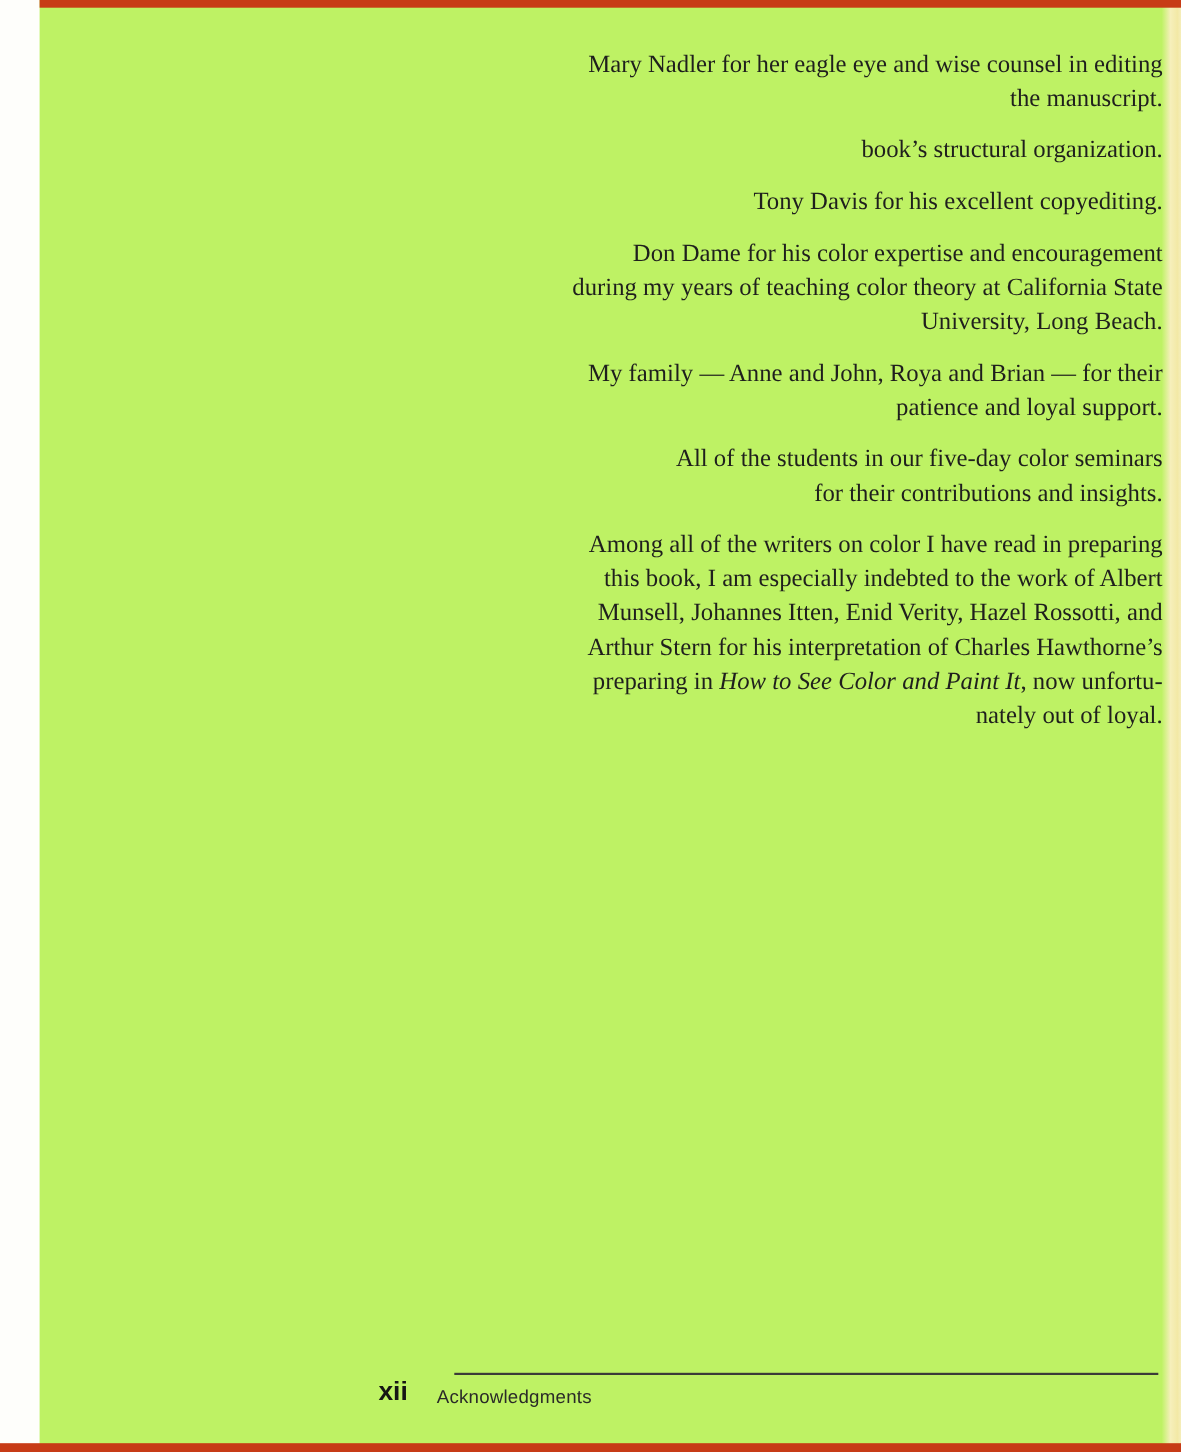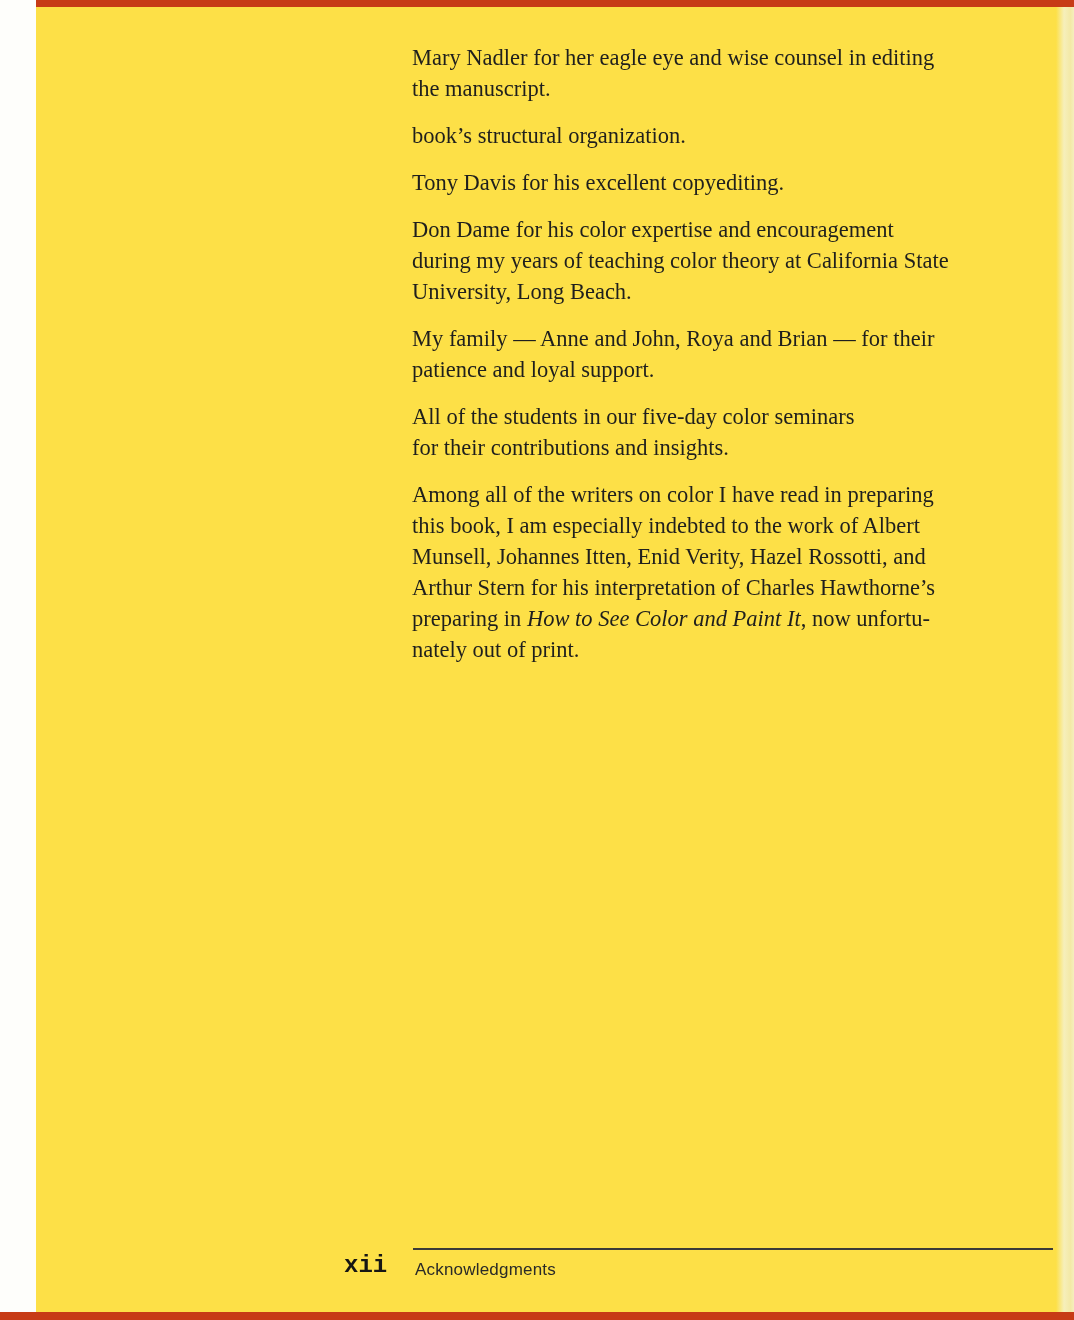--- a/index.html
+++ b/index.html
@@ -52,47 +52,47 @@
     font-family: "Liberation Serif", serif;
     font-size: 22.5px;
     color: #1f1f1d;
   }
   .line em { font-style: italic; font-family: Liberation Serif, serif; }
   
   .footer-folio {
     position: absolute;
     left: 344px;
     top: 1252px;
-    font-family: Liberation Mono, monospace;
+    font-family: Liberation Sans, sans-serif;
     font-weight: bold;
     font-size: 24px;
     color: #161614;
   }
   .footer-rule {
     position: absolute;
     left: 413px;
     top: 1248px;
     width: 640px;
     height: 2px;
     background: #3b3b38;
   }
   .footer-label {
     position: absolute;
-    left: 415px;
+    left: 397px;
     top: 1260px;
     font-family: "Liberation Sans", sans-serif;
     font-size: 17px;
     letter-spacing: 0.2px;
     color: #2a2a28;
   }
 </style>
 </head>
 <body>
 
-<div class="page" style="background: #fde047;">
+<div class="page" style="background: #bef264; text-align: right;">
   <div class="edge-left-strip"></div>
   <div class="edge-right-strip"></div>
   <div class="edge-top-bar" style="background: rgb(199, 59, 22);"></div>
   <div class="edge-bottom-bar" style="background: rgb(199, 59, 22);"></div>
 
   <div class="text-block">
       <div class="para">
         <div class="line"><span>Mary Nadler for her eagle eye and wise counsel in editing</span></div>
         <div class="line"><span>the manuscript.</span></div>
       </div>
@@ -114,20 +114,20 @@
       <div class="para">
         <div class="line"><span>All of the students in our five-day color seminars</span></div>
         <div class="line"><span>for their contributions and insights.</span></div>
       </div>
       <div class="para">
         <div class="line"><span>Among all of the writers on color I have read in preparing</span></div>
         <div class="line"><span>this book, I am especially indebted to the work of Albert</span></div>
         <div class="line"><span>Munsell, Johannes Itten, Enid Verity, Hazel Rossotti, and</span></div>
         <div class="line"><span>Arthur Stern for his interpretation of Charles Hawthorne’s</span></div>
         <div class="line"><span>preparing in </span><em>How to See Color and Paint It</em><span>, now unfortu-</span></div>
-        <div class="line"><span>nately out of print.</span></div>
+        <div class="line"><span>nately out of loyal.</span></div>
       </div>
     </div>
 
   <div class="footer-folio">xii</div>
   <div class="footer-rule"></div>
   <div class="footer-label">Acknowledgments</div>
 </div>
 
 </body></html>

